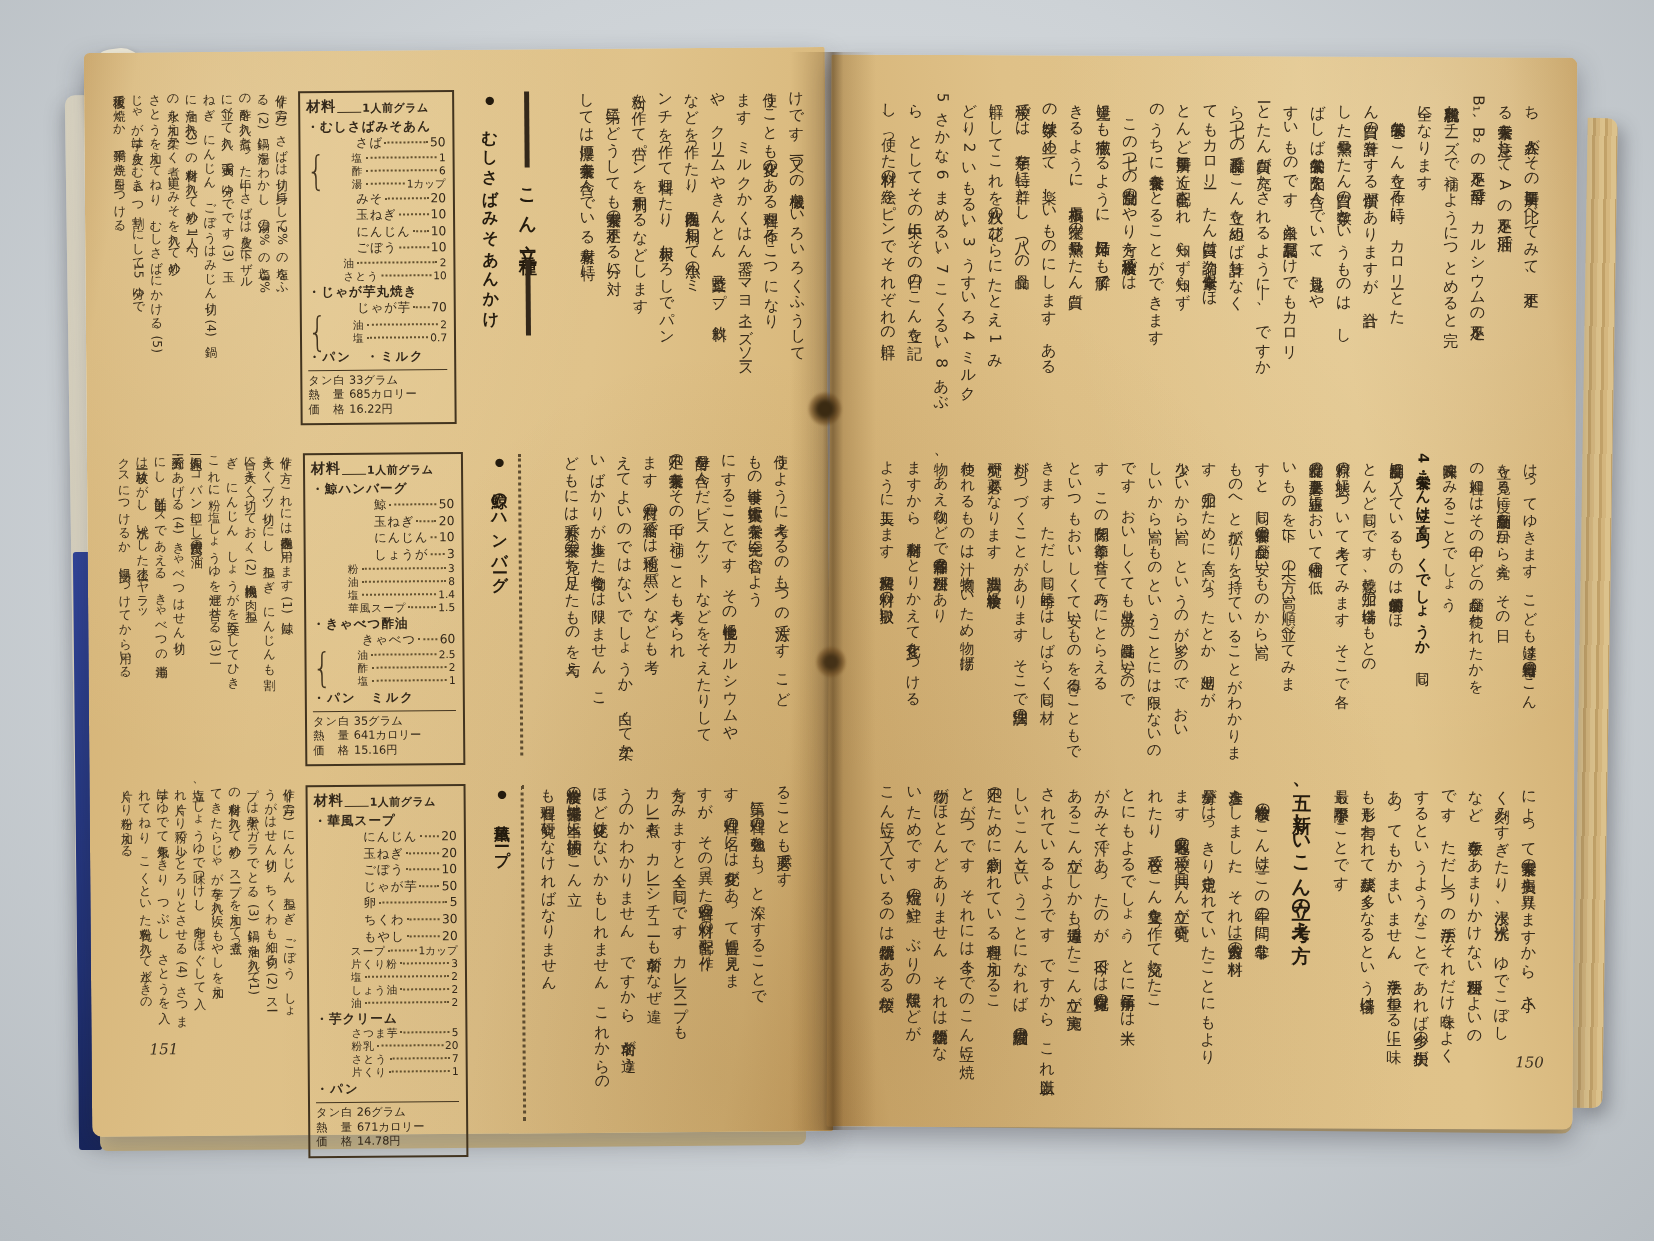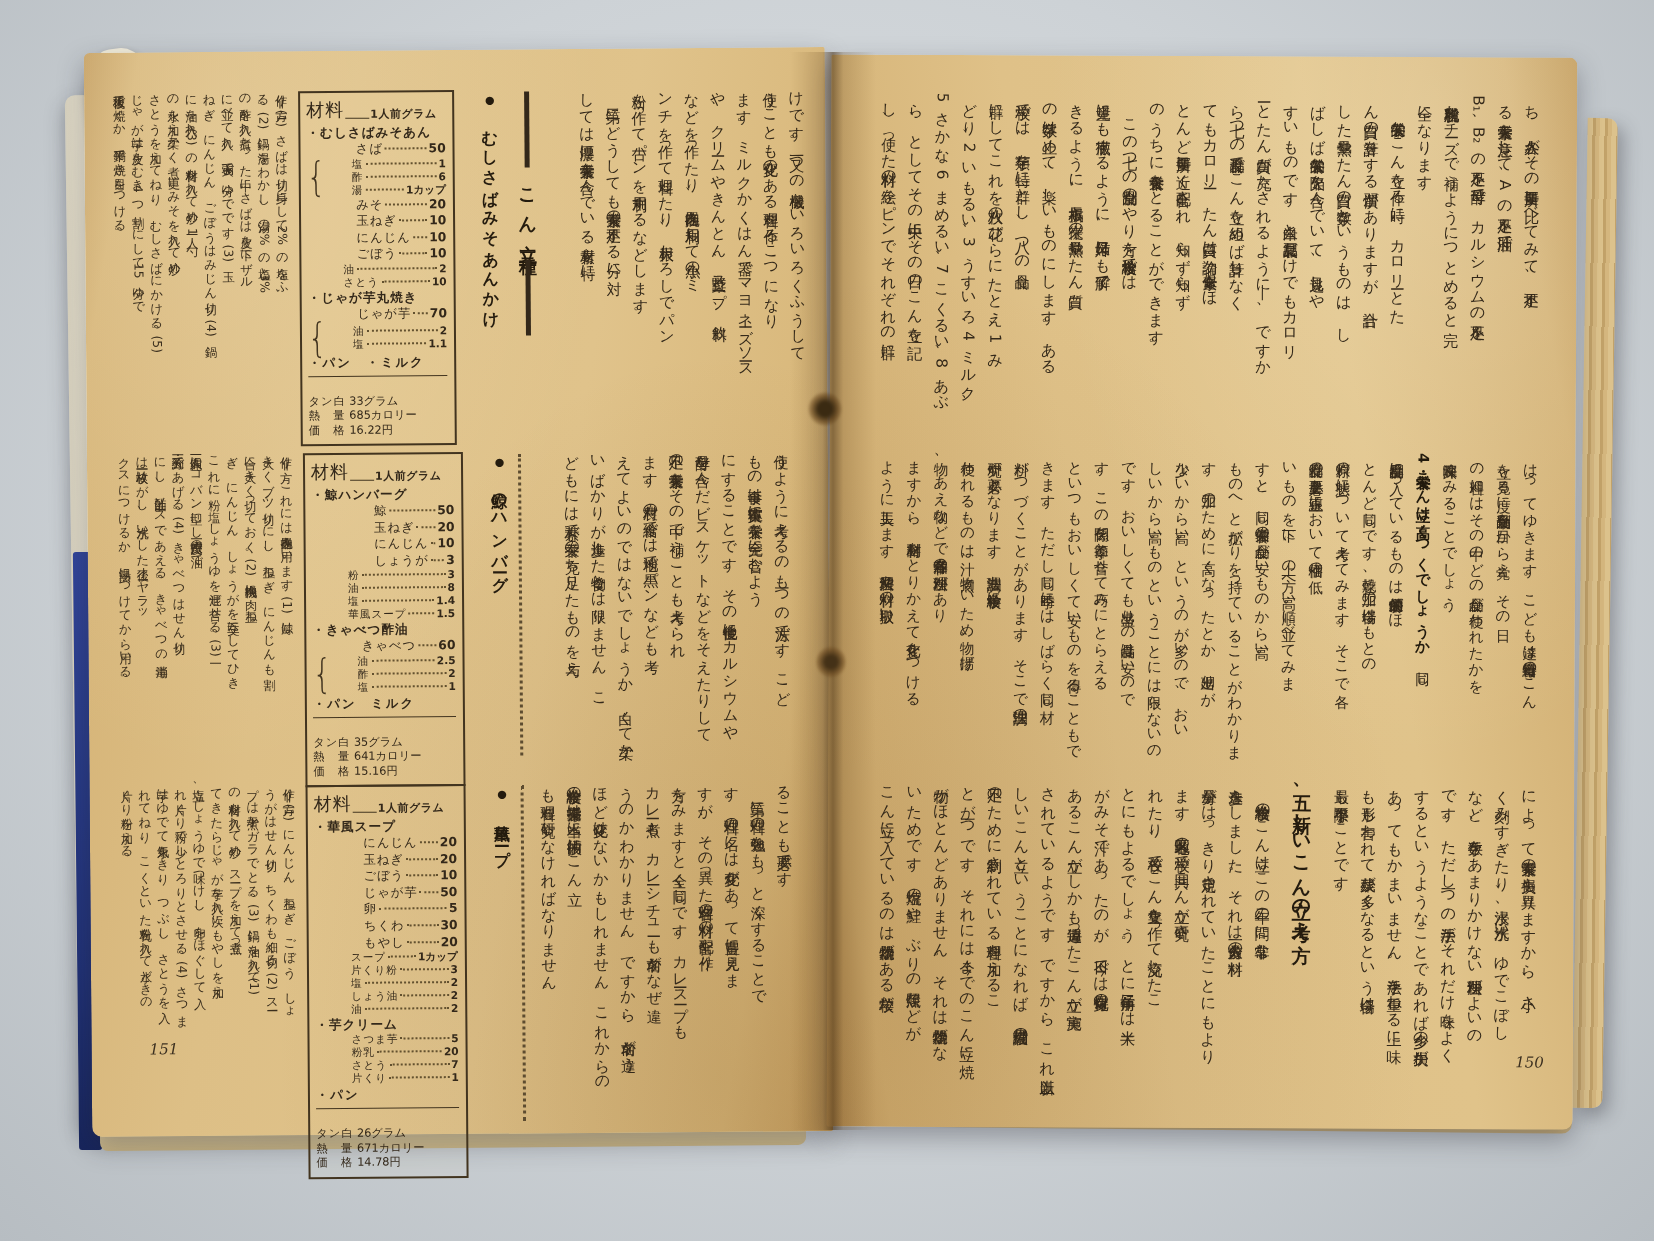--- a/index.html
+++ b/index.html
@@ -68,36 +68,36 @@
   .divider { width:40px; display:flex; flex-direction:column; align-items:center; padding-top:8px; }
   .divbar { width:5px; height:76px; background:#33281a; }
   .divtext { writing-mode:vertical-rl; font-size:18px; font-weight:bold; letter-spacing:7px; margin:8px 0; color:#241b0e; }
   .dotrule { width:5px; border-left:3px dotted #5d4c30; margin:8px 1px; }
   .rhead { width:38px; writing-mode:vertical-rl; font-size:16px; font-weight:600; letter-spacing:2px; padding-top:10px; color:#241b0e; }
   .bullet { font-size:11px; margin-bottom:10px; }
 
   
   .ing-table { width:160px; border:2.5px solid #42341f; margin-top:6px; padding:5px 7px 6px 6px; font-size:12.3px; color:#33281a; background:rgba(255,240,200,.07); align-self:flex-start; }
   .tbl-head { display:flex; align-items:flex-end; margin-bottom:2px; }
-  .th-l { font-weight:normal; font-size:18px; letter-spacing:1px; }
+  .th-l { font-weight:bold; font-size:14px; letter-spacing:1px; }
   .th-line { flex:0 0 24px; border-bottom:1.6px solid #42341f; margin:0 1px 3px; }
   .th-r { font-size:11px; letter-spacing:.5px;font-weight:bold; }
   .sec-row { font-weight:bold; font-size:12.6px; line-height:17px; letter-spacing:1px; }
   .ing-row { display:flex; align-items:baseline; line-height:16.6px; }
   .ing-row[data-small="true"] { font-size:10.6px; line-height:13px; }
   .ing-row.small { font-size:10.6px; line-height:13px; }
   .ing-l { white-space:pre; letter-spacing:1px;margin-left:36px; }
   .lead { flex:1; border-bottom:2px dotted #63512f; margin:0 2px; transform:translateY(-3px); }
-  .ing-v { text-align:center; white-space:pre;font-weight:bold; }
+  .ing-v { text-align:center; white-space:pre; }
   .brace-group { display:flex; align-items:center; }
   .brace-ch { font-size:30px; font-weight:300; color:#42341f; transform:scaleY(1.35); width:9px; line-height:1; }
   .brace-rows { flex:1; display:block; }
   .brace-rows .ing-row { display:flex; }
   .plain-row { font-weight:bold; font-size:12.4px; line-height:18px; letter-spacing:2px; margin-top:1px; }
-  .tbl-foot { border-top:1.8px solid #42341f; margin-top:4px; padding-top:18px; }
+  .tbl-foot { border-top:1.8px solid #42341f; margin-top:4px; padding-top:3px; }
   .foot-row { display:flex; line-height:14.5px; font-size:11.3px; }
   .foot-row .fl { width:3.6em; letter-spacing:1px; white-space:pre; }
 
   .pagenum { font-family:"DejaVu Serif",serif; font-style:italic; font-size:15px; color:#3c3020; }
   .pn-left { left:58px; top:988px; }
   .pn-right { right:29px; top:996px; }
 </style>
 </head>
 <body>
 
@@ -238,21 +238,21 @@
                 <span class="brace-rows">
 
                 <span class="ing-row small">
                       <span class="ing-l">油</span>
                       <span class="lead"></span>
                       <span class="ing-v">2</span>
                     </span>
                   <span class="ing-row small">
                       <span class="ing-l">塩</span>
                       <span class="lead"></span>
-                      <span class="ing-v">1.1</span>
+                      <span class="ing-v">0.7</span>
                     </span>
                 </span>
               </div>
 
             </div>
             <div class="row-wrap">
 
               <div class="plain-row">・パン　・ミルク</div>
             </div>
           </div>

